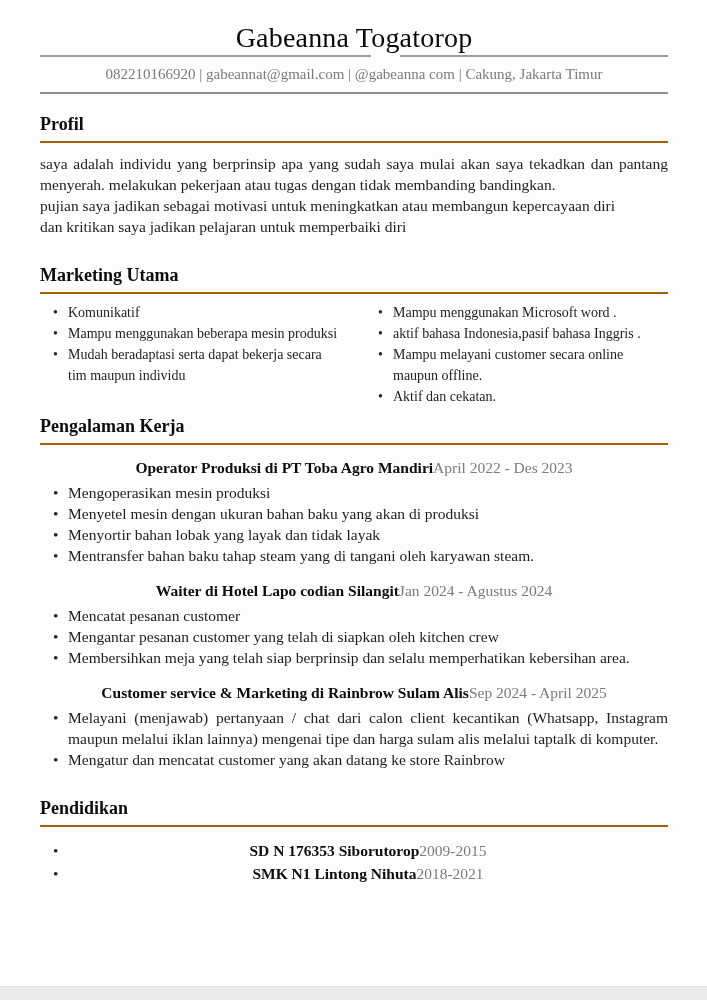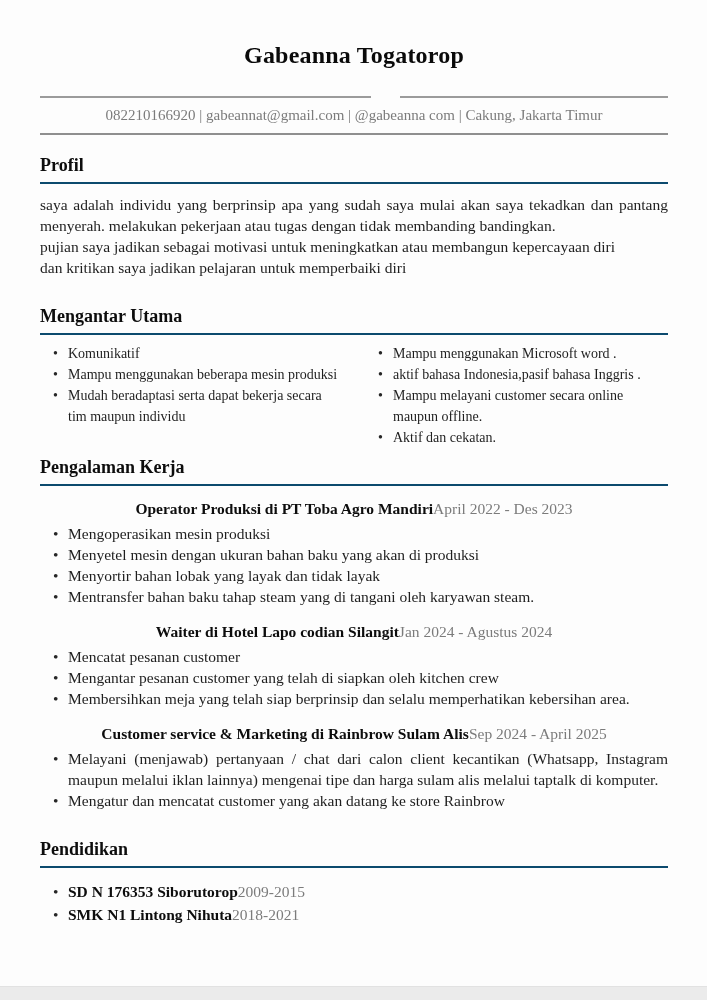--- a/index.html
+++ b/index.html
@@ -9,42 +9,42 @@
     background:#fdfdfd;
     font-family:"Liberation Serif", serif;
     color:#1e1e1e;
     overflow:hidden;
     box-sizing:border-box;
   }
   .inner{padding:0 39px 0 40px;}
 
   
   .name{
-    margin:0;padding-top:38px;
+    margin:0;padding-top:21px;
     text-align:center;
-    font-size:24px;line-height:34px;
-    font-weight:700;color:#0a0a0a;
+    font-size:28px;line-height:34px;
+    font-weight:400;color:#0a0a0a;
     letter-spacing:.2px;
   }
-  .contact-wrap{margin-top:24px;}
+  .contact-wrap{}
   .topline{display:flex;align-items:center;}
   .topline .seg1{width:331px;height:2px;background:#9b9b9b;}
   .topline .seg-gap{width:29px;height:2px;}
   .topline .seg2{flex:1;height:2px;background:#9b9b9b;}
   .contact{
     text-align:center;color:#7b7b7b;
     font-size:15px;line-height:20px;
     padding:7px 0 8px;
   }
   .bottomline{height:2px;background:#8f8f8f;}
 
   
   .sec-heading{
     margin:0;font-size:18px;line-height:23px;font-weight:700;color:#0d0d0d;
-    padding-bottom:5px;border-bottom:2px solid #0c4a6e;
+    padding-bottom:5px;border-bottom:2px solid #a16207;
   }
   .profil{margin-top:19px;}
   .profil p{margin:0;font-size:15.5px;line-height:21px;}
   .profil p:first-of-type{margin-top:10px;}
   .just{text-align:justify;}
 
   .kemampuan{margin-top:27px;}
   .cols{display:flex;gap:22px;margin-top:8px;}
   .col{flex:1;list-style:none;margin:0;padding:0;font-size:14px;line-height:21px;}
   .col li{position:relative;padding-left:28px;margin:0;}
@@ -55,21 +55,21 @@
   .job:first-of-type{margin-top:12px;}
   .job-head{display:flex;justify-content:center;align-items:baseline;}
   .job-title{font-weight:700;font-size:15.5px;line-height:21px;color:#0d0d0d;}
   .job-dates{color:#7b7b7b;font-size:15.5px;white-space:nowrap;}
   .job ul{list-style:none;margin:4px 0 0;padding:0;font-size:15.5px;line-height:21px;}
   .job li{position:relative;padding-left:28px;text-align:justify;}
   .job li::before{content:"\2022";position:absolute;left:13px;top:0;color:#262626;}
 
   .pendidikan{margin-top:27px;}
   .edu{list-style:none;margin:12px 0 0;padding:0;font-size:15.5px;line-height:23px;}
-  .edu li{position:relative;display:flex;justify-content:flex-start;padding-left:28px;}
+  .edu li{position:relative;display:flex;justify-content:center;padding-left:28px;}
   .edu li::before{content:"\2022";position:absolute;left:13px;top:0;color:#262626;}
   .school{font-weight:700;color:#0d0d0d;}
   .years{color:#7b7b7b;}
 
   .bottom-strip{
     position:absolute;left:0;right:0;bottom:0;height:13px;
     background:#ebebeb;border-top:1px solid #e2e2e2;
   }
 </style>
 </head>
@@ -91,21 +91,21 @@
     </div>
 
     <section class="profil">
       <h2 class="sec-heading">Profil</h2>
       <p class="just">saya adalah individu yang berprinsip apa yang sudah saya mulai akan saya tekadkan dan pantang menyerah. melakukan pekerjaan atau tugas dengan tidak membanding bandingkan.</p>
       <p>pujian saya jadikan sebagai motivasi untuk meningkatkan atau membangun kepercayaan diri</p>
       <p>dan kritikan saya jadikan pelajaran untuk memperbaiki diri</p>
     </section>
 
     <section class="kemampuan">
-      <h2 class="sec-heading">Mengantar Utama</h2>
+      <h2 class="sec-heading">Marketing Utama</h2>
       <div class="cols">
         <ul class="col">
           <li>Komunikatif</li>
           <li>Mampu menggunakan beberapa mesin produksi</li>
           <li>Mudah beradaptasi serta dapat bekerja secara tim maupun individu</li>
         </ul>
         <ul class="col">
           <li>Mampu menggunakan Microsoft word .</li>
           <li>aktif bahasa Indonesia,pasif bahasa Inggris .</li>
           <li>Mampu melayani customer secara online maupun offline.</li>

